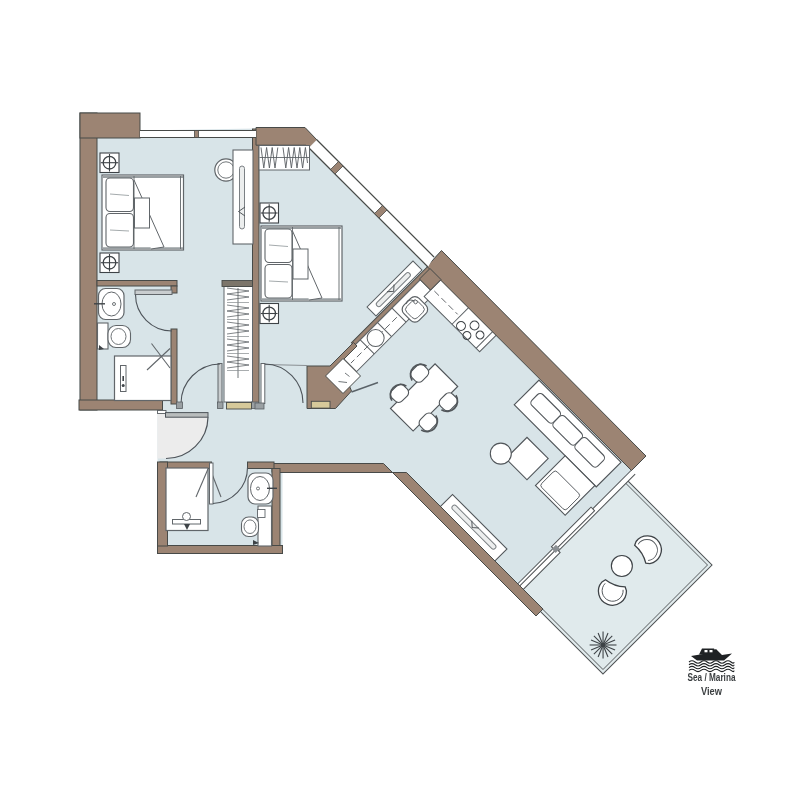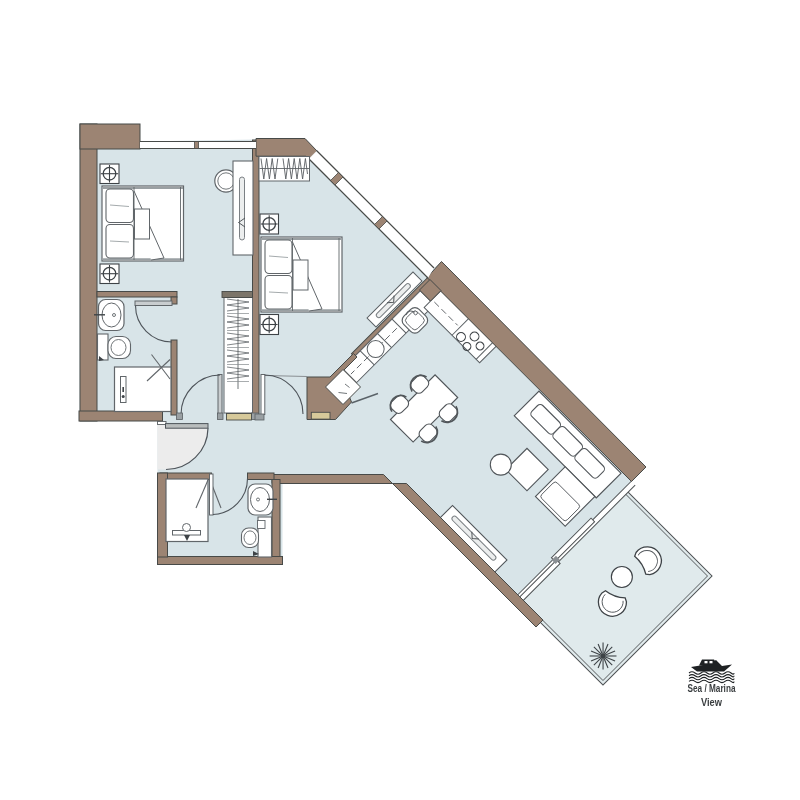--- a/index.html
+++ b/index.html
@@ -1,16 +1,16 @@
 <!DOCTYPE html>
 <html><head>
 <meta charset="utf-8">
 <style>
 html,body{margin:0;padding:0;background:#ffffff;}
-#page{width:800px;height:720px;position:relative;font-family:"Liberation Sans",sans-serif;margin-top:11px;}
+#page{width:800px;height:720px;position:relative;font-family:"Liberation Sans",sans-serif;}
 </style>
 </head>
 <body>
 <div id="page">
 <svg width="800" height="800" viewBox="0 0 800 800" xmlns="http://www.w3.org/2000/svg">
 
 <polygon points="79.5,113 140,113 140,130.5 305,127.5 317,140 434,257 441.5,250.5 646,456 625,478 712,565 603,674 516,587 536,616 383.5,463.5 282.5,463.5 282.5,553.5 157.5,553.5 157.5,412 162.5,412 162.5,410 79.5,410" fill="#d8e4e8"></polygon>
 
 <path d="M157.5,414 L208,414 L208,417 A42,42 0 0 1 166,458.5 L157.5,458.5 Z" fill="#ececec"></path>
 

